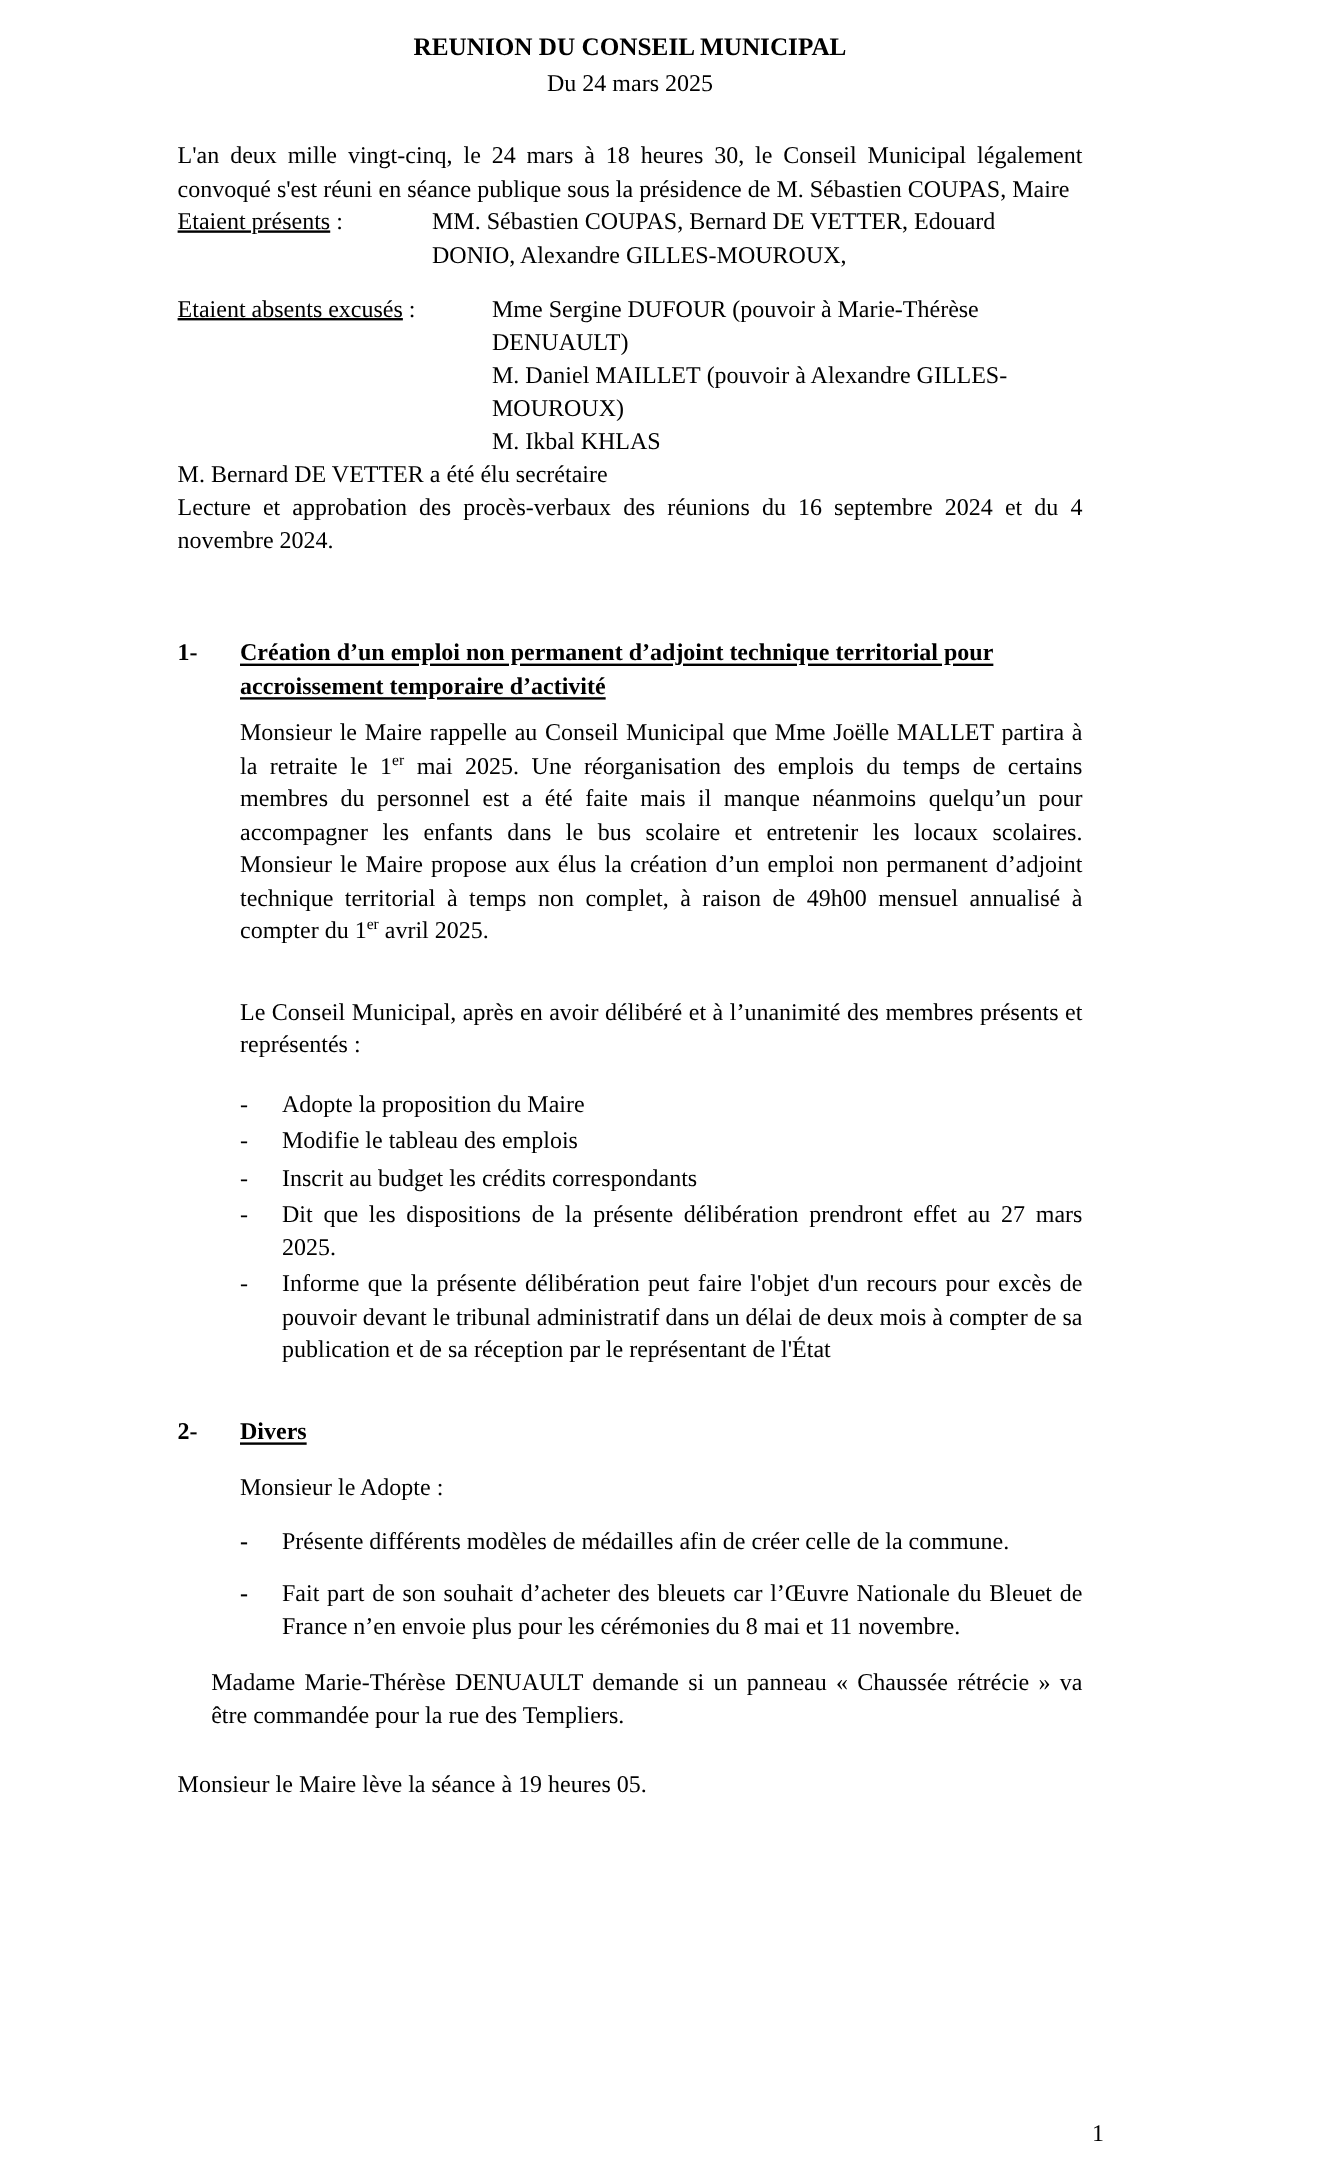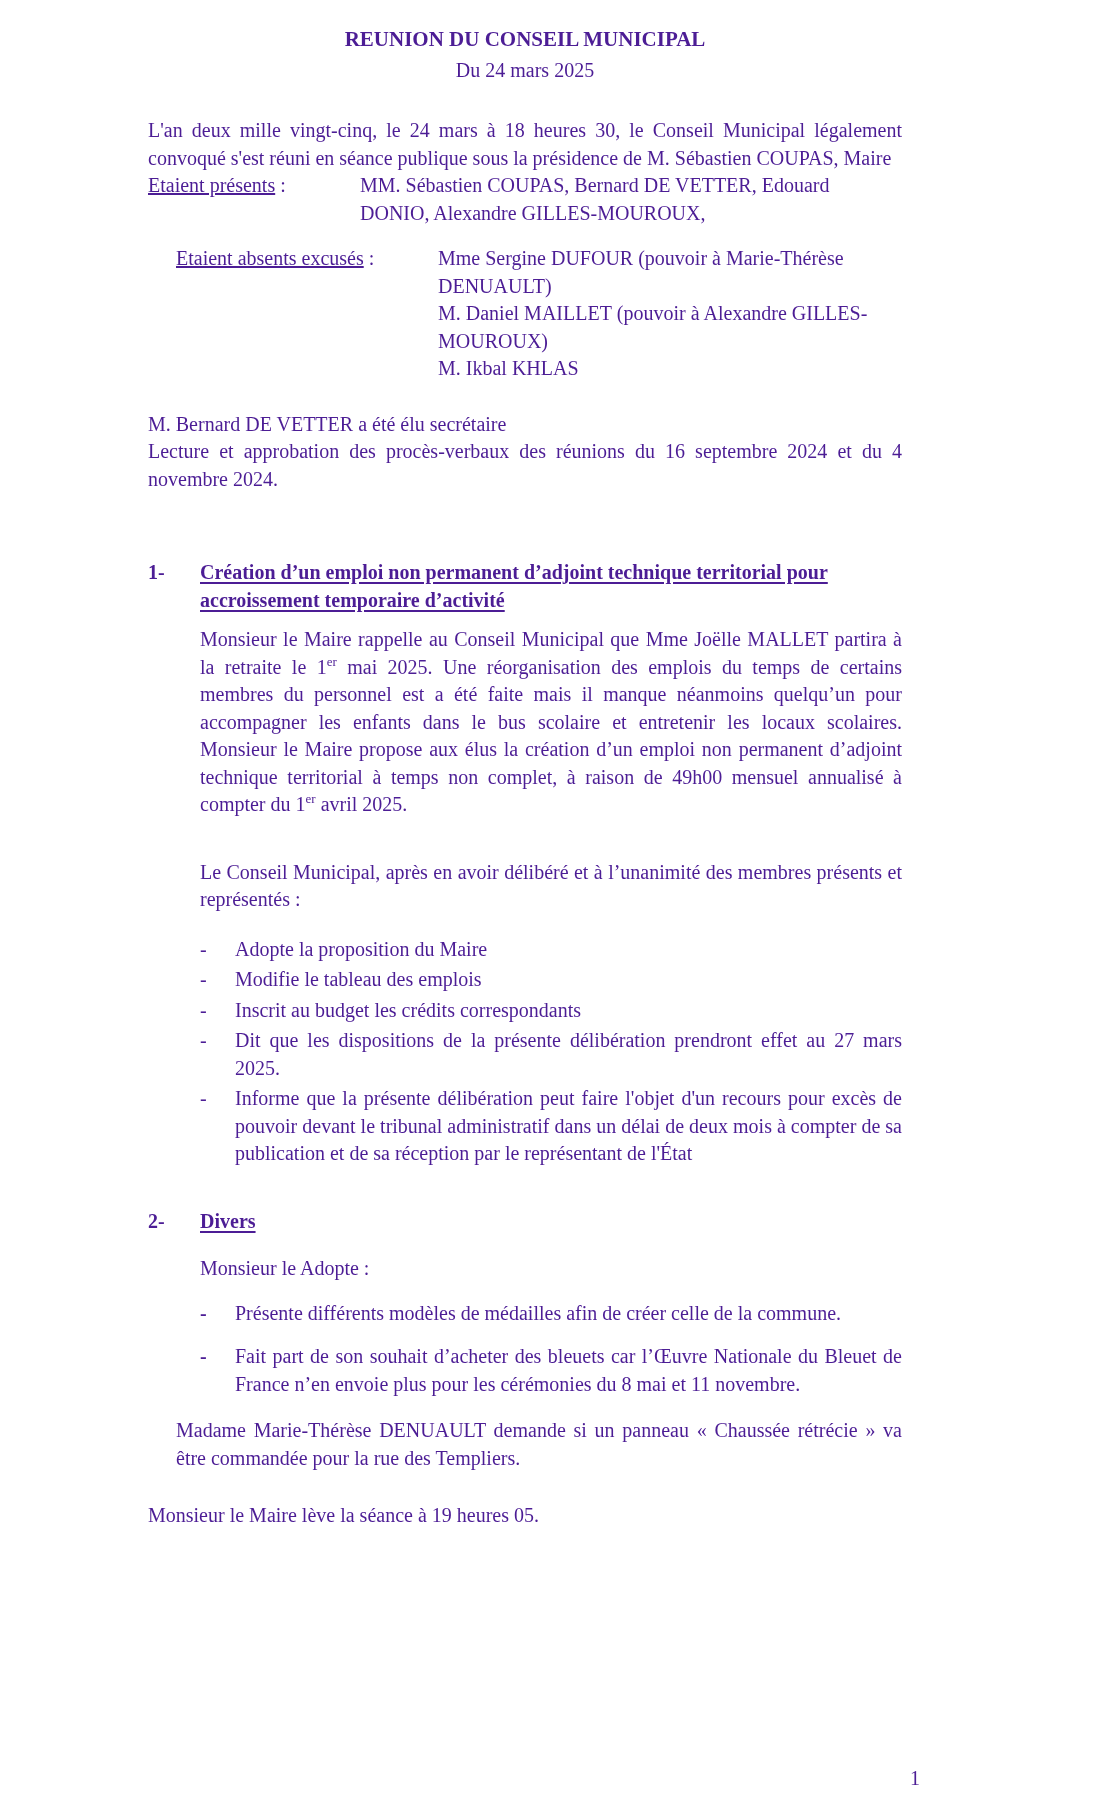--- a/index.html
+++ b/index.html
@@ -2,42 +2,42 @@
 <html><head>
 <meta charset="utf-8">
 <style>
   html, body { margin: 0; padding: 0; background: #ffffff; }
   .page {
     position: relative;
     width: 972px;
     height: 1799px;
     box-sizing: border-box;
     background: #ffffff;
-    color: #4c1d95;
+    color: #000000;
     font-family: "Liberation Serif", "DejaVu Serif", serif;
     font-size: 20px;
     line-height: 27.5px;
     padding: 26px 70px 0 148px;
     overflow: hidden;
   }
   p { margin: 0; }
   .justify { text-align: justify; }
   .doc-title { text-align: center; font-weight: bold; font-size: 21px; }
   .doc-subtitle { text-align: center; margin-top: 3px; }
   .opening { margin-top: 33px; }
   .attendee-row { display: flex; }
   .presents-row { margin-top: 0; }
-  .absents-row { margin-top: 18px; margin-left: 28px; }
+  .absents-row { margin-top: 18px; }
   .label-col { flex: 0 0 auto; }
   .presents-row .label-col { width: 212px; }
   .absents-row .label-col { width: 262px; }
   .content-col { flex: 1; }
   .underlined { text-decoration: underline; }
   .pouvoir { font-size: 20px; margin-left: 5px; }
-  .secretary { margin-top: 28px; }
+  .secretary { }
   .lecture { }
   .proces { margin-top: 42px; }
   .section-heading { display: flex; font-weight: bold; }
   .heading1 { margin-top: 66px; }
   .heading2 { margin-top: 40px; }
   .sec-num { flex: 0 0 52px; }
   .sec-title { flex: 1; text-decoration: underline; text-decoration-thickness: 2px; text-underline-offset: 3px; }
   .indent { margin-left: 52px; }
   .s1p1 { margin-top: 12px; }
   .s1p2 { margin-top: 40px; }

